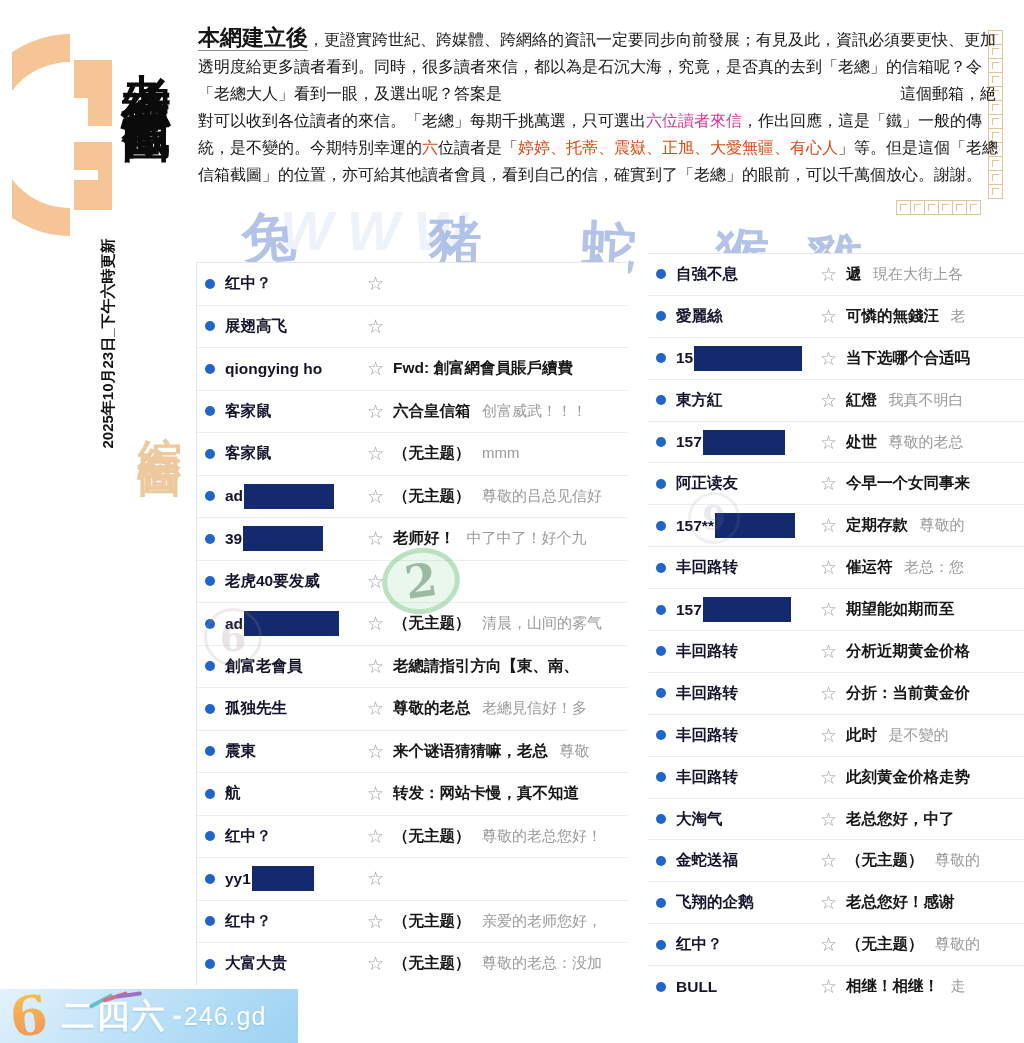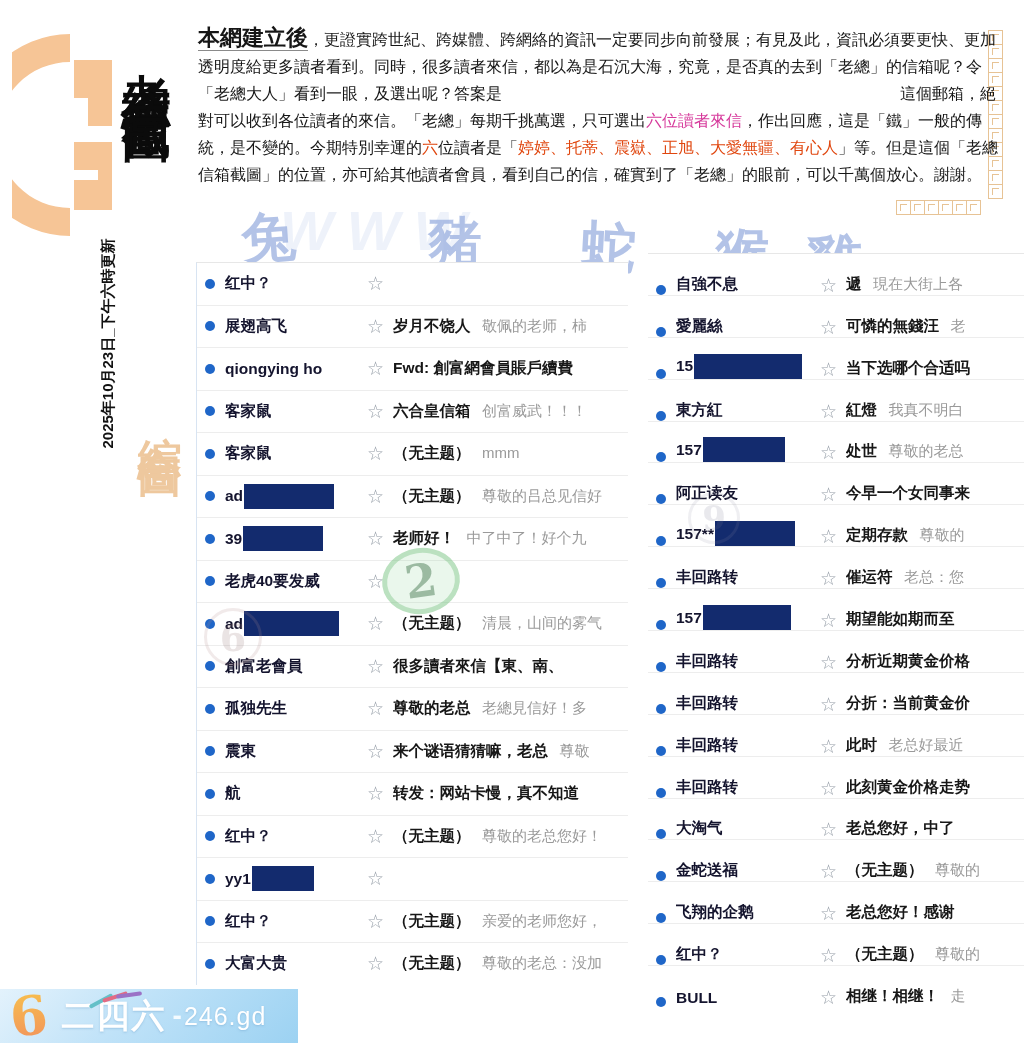--- a/index.html
+++ b/index.html
@@ -46,21 +46,21 @@
                color:rgba(170,192,228,0.20); z-index:0; font-style:italic; }
 
   
   .lists { position:absolute; left:0; top:0; width:1024px; height:1043px; z-index:2; }
   .col { position:absolute; background:#fff; overflow:hidden; border-top:1px solid #e7e7e7; }
   .col-left  { left:196px; top:262px; width:432px; height:723px; border-left:1px solid #d8e4f2; }
   .col-right { left:648px; top:253px; width:376px; height:754px; }
   .email-row { display:flex; align-items:center; border-bottom:1px solid #ededed;
                padding-left:8px; background:transparent; }
   .col-left  .email-row { height:42.5px; }
-  .col-right .email-row { height:41.9px;align-items:flex-end; }
+  .col-right .email-row { height:41.9px; }
   .dot { width:10px; height:10px; border-radius:50%; background:#1f66c8; flex:none;
          margin-right:10px; }
   .sender-wrap { display:flex; align-items:center; flex:none; overflow:hidden; }
   .col-left  .sender-wrap { width:140px; }
   .col-right .sender-wrap { width:142px; }
   .sender { font-size:15.5px; font-weight:bold; color:#14142e; white-space:nowrap; }
   .redact { display:inline-block; height:25px; background:#132b6e; margin-left:1px; flex:none; }
   .star { color:#98a0aa; font-size:19px; margin:0 9px 0 2px; flex:none; line-height:1; }
   .row-main { flex:1; overflow:hidden; white-space:nowrap; }
   .subject { font-size:15.5px; font-weight:bold; color:#171717; }
@@ -165,24 +165,20 @@
           <span class="star">☆</span>
         </div>
 
         <div class="email-row">
           <span class="dot"></span>
           <span class="sender-wrap">
             <span class="sender">展翅高飞</span>
 
           </span>
           <span class="star">☆</span>
-          <span class="row-main">
-            <span class="subject">岁月不饶人</span>
-            <span class="preview">敬佩的老师，柿</span>
-          </span>
         </div>
 
         <div class="email-row">
           <span class="dot"></span>
           <span class="sender-wrap">
             <span class="sender">qiongying ho</span>
 
           </span>
           <span class="star">☆</span>
           <span class="row-main">
@@ -266,21 +262,21 @@
         </div>
 
         <div class="email-row">
           <span class="dot"></span>
           <span class="sender-wrap">
             <span class="sender">創富老會員</span>
 
           </span>
           <span class="star">☆</span>
           <span class="row-main">
-            <span class="subject">很多讀者來信【東、南、</span>
+            <span class="subject">老總請指引方向【東、南、</span>
             <span class="preview"></span>
           </span>
         </div>
 
         <div class="email-row">
           <span class="dot"></span>
           <span class="sender-wrap">
             <span class="sender">孤独先生</span>
 
           </span>
@@ -512,21 +508,21 @@
 
         <div class="email-row">
           <span class="dot"></span>
           <span class="sender-wrap">
             <span class="sender">丰回路转</span>
 
           </span>
           <span class="star">☆</span>
           <span class="row-main">
             <span class="subject">此时</span>
-            <span class="preview">老总好最近</span>
+            <span class="preview">是不變的</span>
           </span>
         </div>
 
         <div class="email-row">
           <span class="dot"></span>
           <span class="sender-wrap">
             <span class="sender">丰回路转</span>
 
           </span>
           <span class="star">☆</span>

